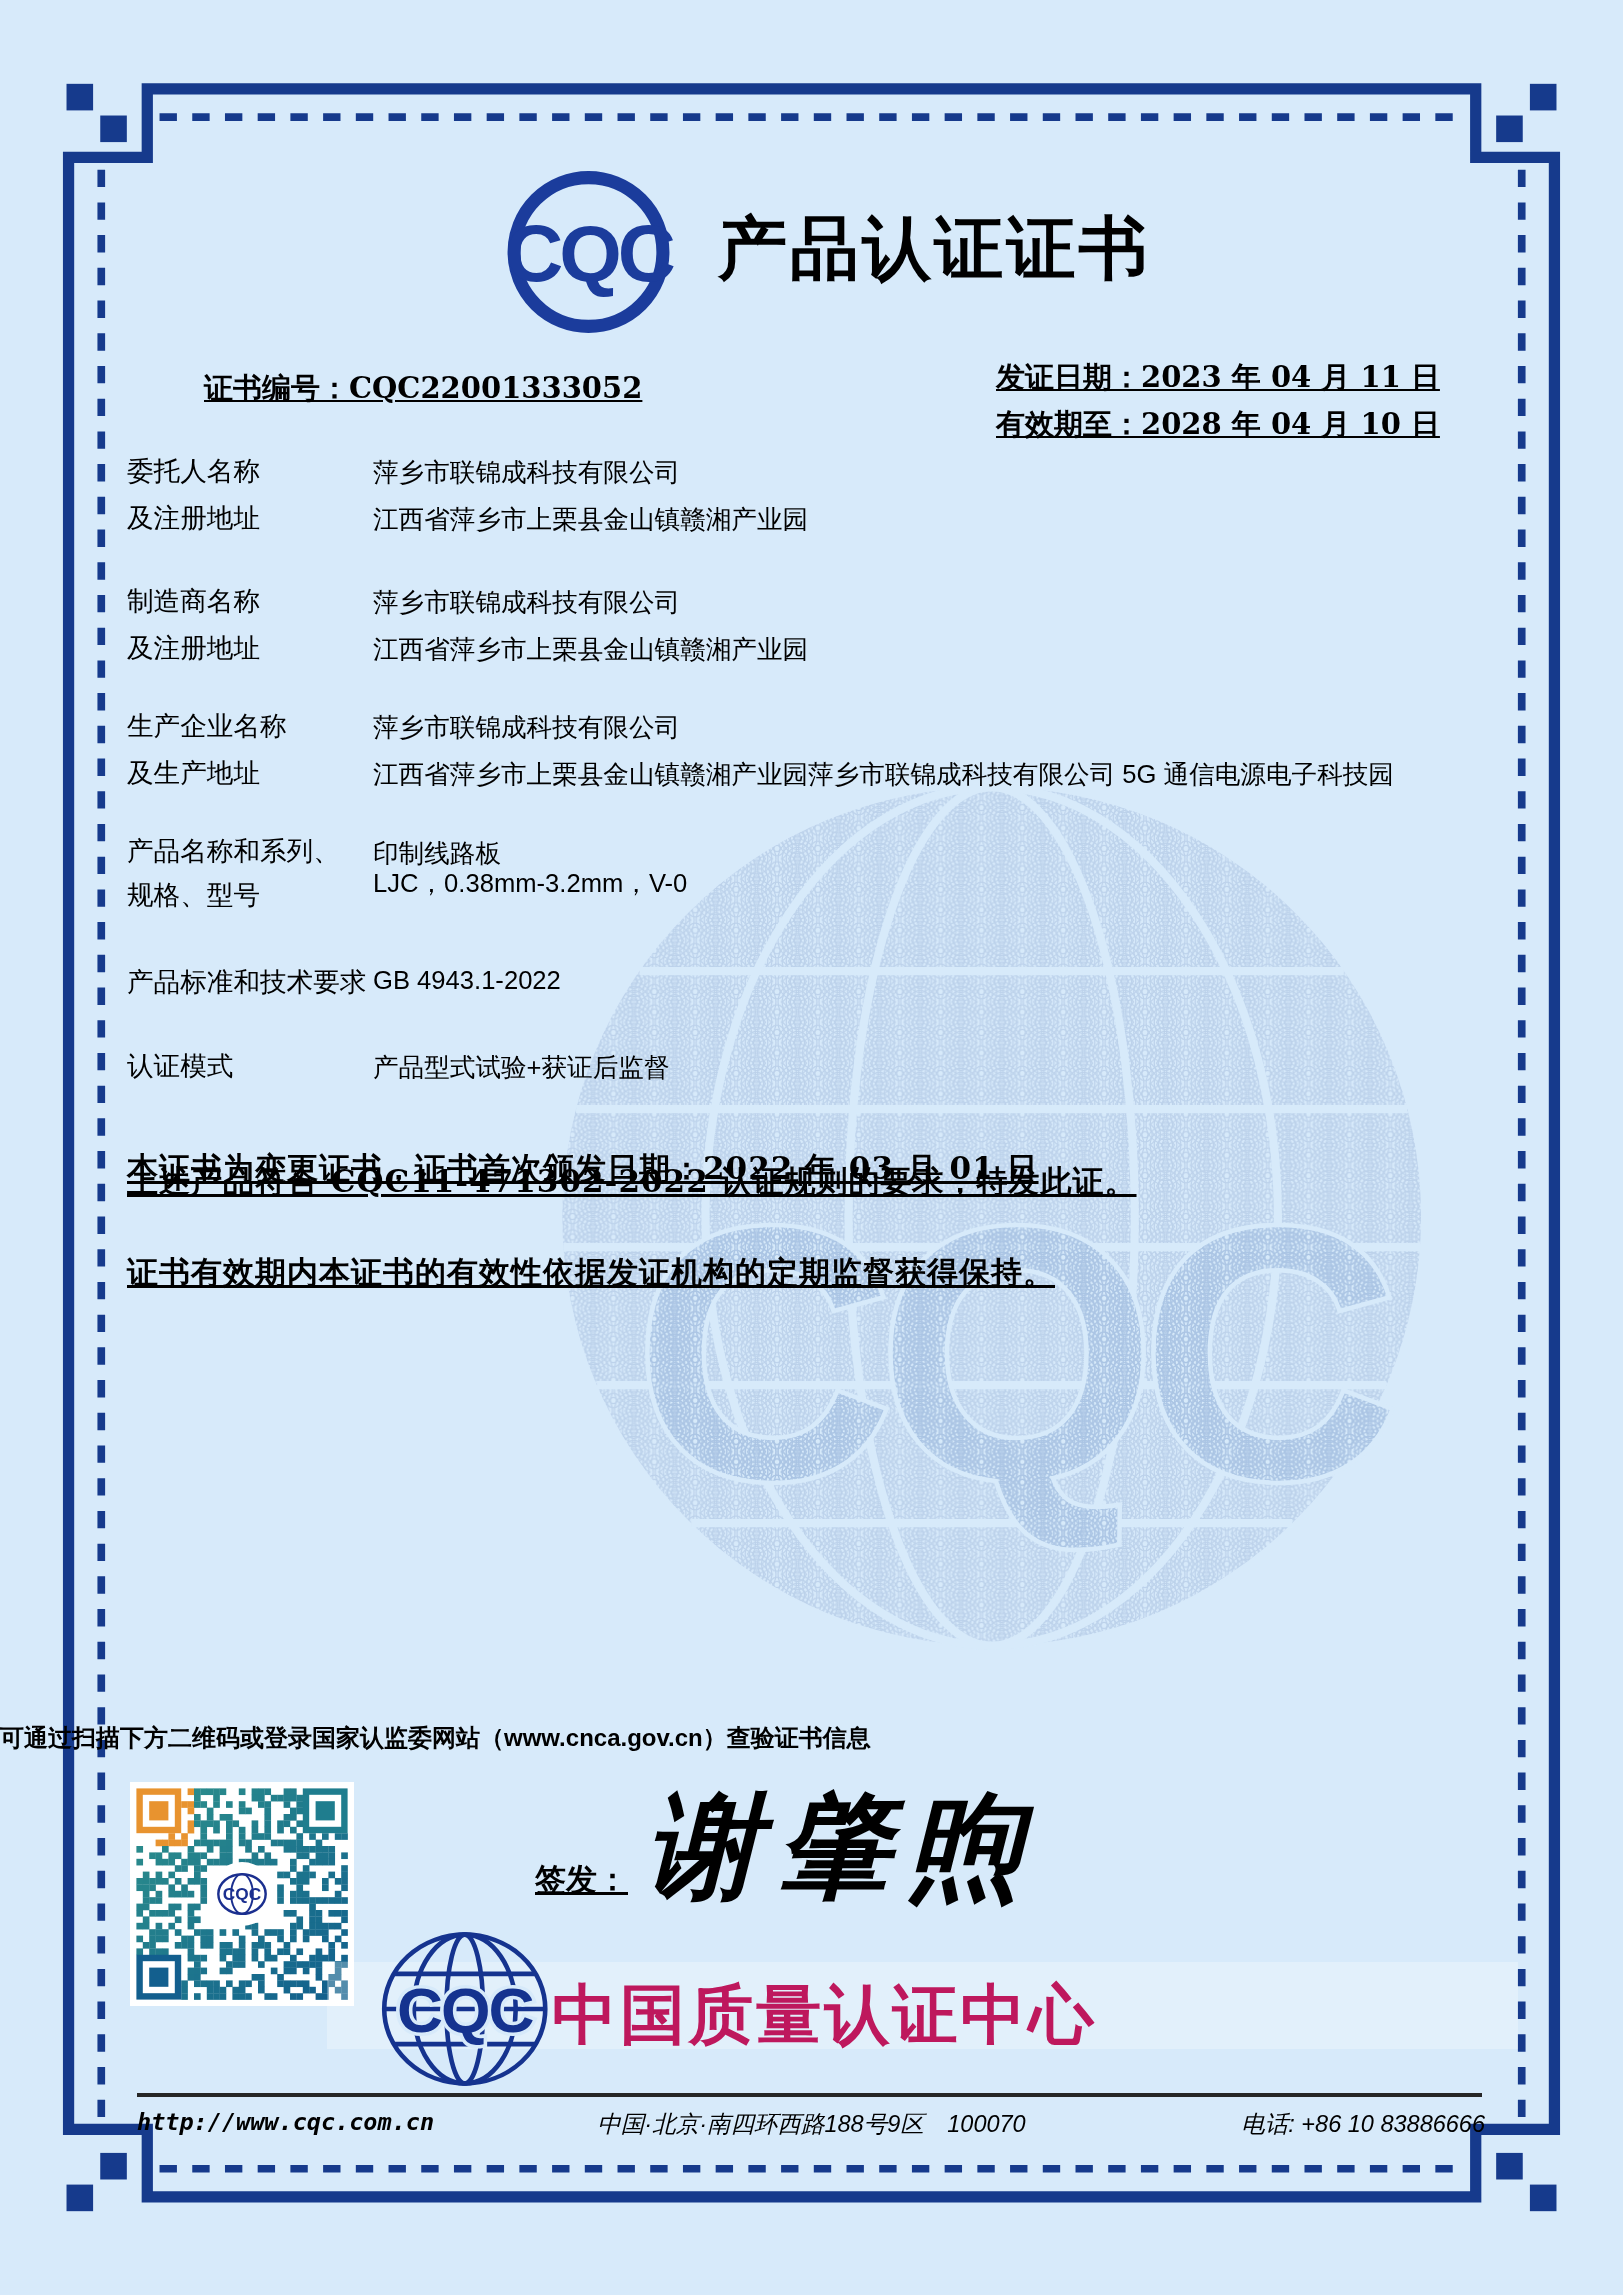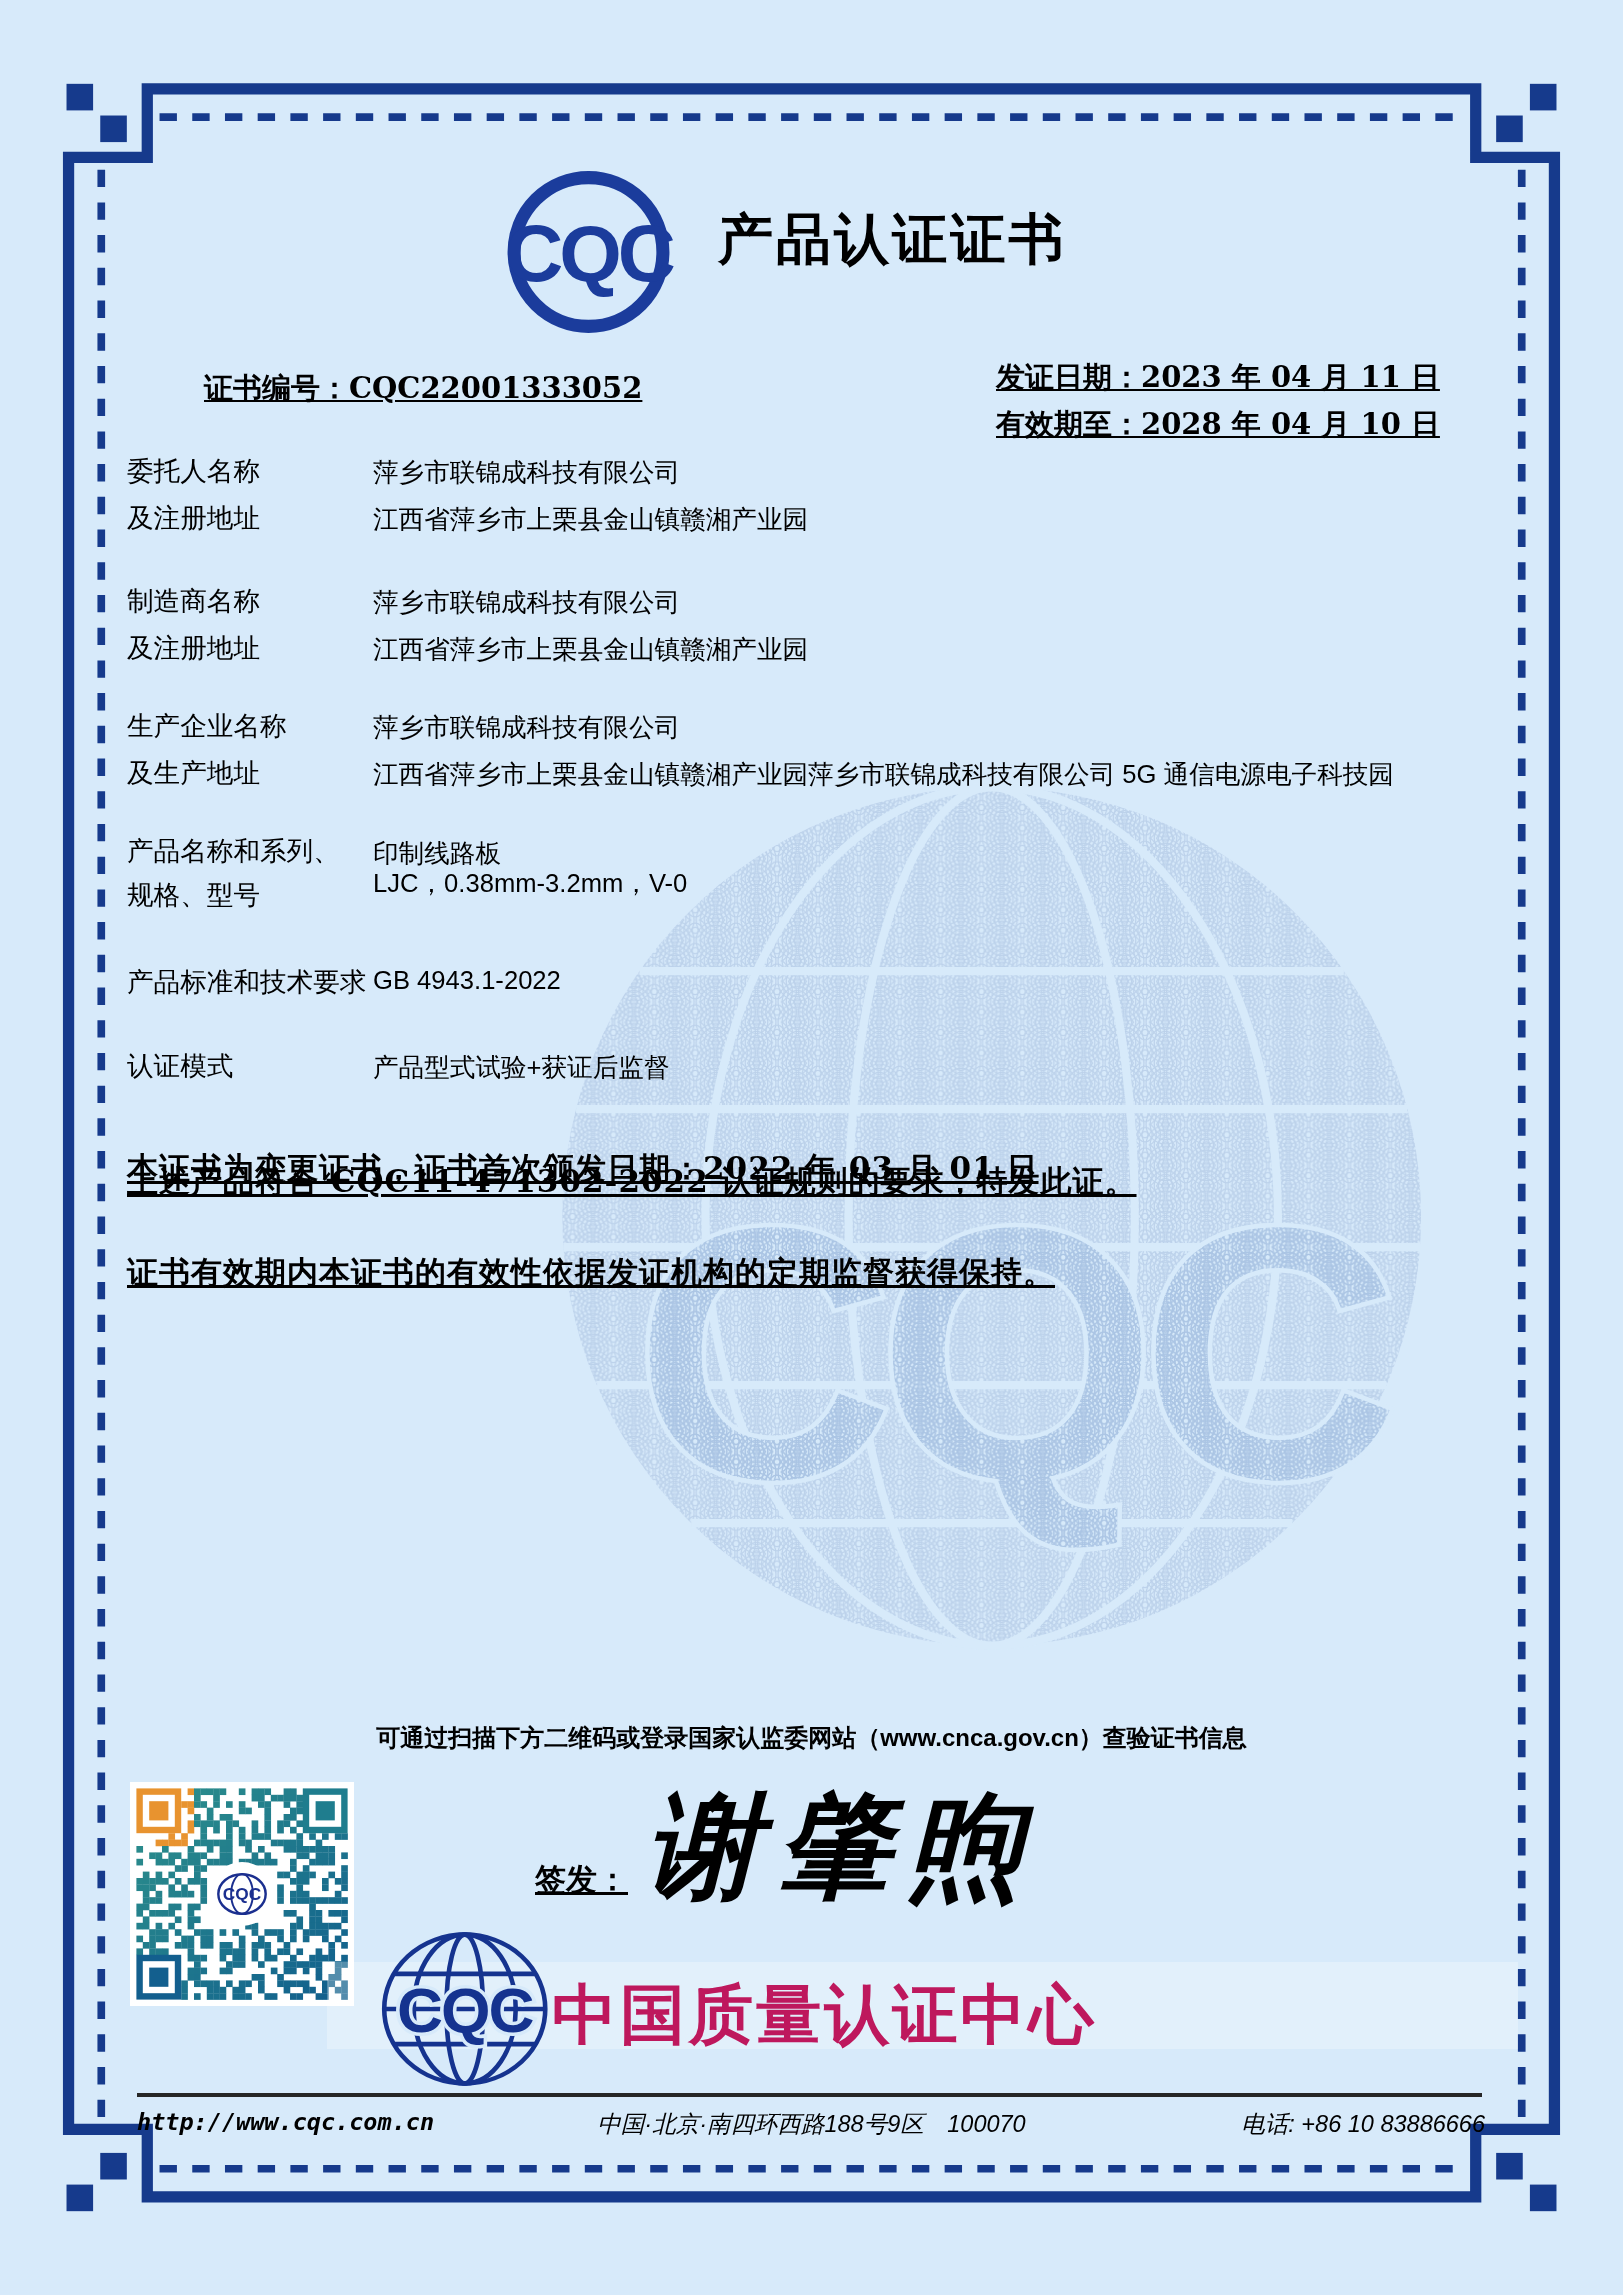--- a/index.html
+++ b/index.html
@@ -12,34 +12,34 @@
     font-family:"Liberation Sans",sans-serif;
     color:#000;
   }
   svg.watermark,svg.frame{position:absolute;left:0;top:0;width:100%;height:100%;}
   svg.watermark{z-index:0;}
   svg.frame{z-index:1;pointer-events:none;}
   .content{position:absolute;left:0;top:0;width:100%;height:100%;z-index:2;}
   .abs{position:absolute;white-space:nowrap;}
 
   .logo-top{left:498px;top:164px;width:181px;height:176px;}
-  .title{left:718px;top:203px;font-size:55px;font-weight:900;letter-spacing:3.1px;}
+  .title{left:718px;top:203px;font-size:69px;font-weight:900;letter-spacing:3.1px;}
 
   .kai{font-family:"DejaVu Serif",serif;font-weight:600;text-decoration:underline;}
   .cert-line{font-size:29px;}
   .cert-no{left:204px;top:369px;}
   .issue{left:996px;top:358px;}
   .valid{left:996px;top:405px;}
 
   .flabel{font-size:26.6px;font-weight:400;left:127px;text-align:center;}
   .fvalue{font-size:25.6px;left:373px;}
 
   .stmt{left:127px;font-size:31px;letter-spacing:1px;margin-top:28px;}
 
-  .verify{left:0;width:100%;text-align:center;top:1722px;font-size:24px;font-weight:600;}
+  .verify{left:0;width:100%;top:1722px;font-size:24px;font-weight:600;}
 
   .qr{left:130px;top:1782px;width:224px;height:224px;}
   .qr svg{width:100%;height:100%;display:block;background:#fff;}
 
   .sign-label{left:535px;top:1859px;font-size:31px;font-weight:700;}
   .sign-name{left:645px;top:1770px;font-size:115px;font-family:"DejaVu Serif",serif;
              font-style:italic;font-weight:700;letter-spacing:15.3px;}
 
   .org-band{left:327px;top:1962px;width:1191px;height:87px;background:rgba(255,255,255,.28);}
   .org-logo{left:377px;top:1930px;width:176px;height:158px;}

